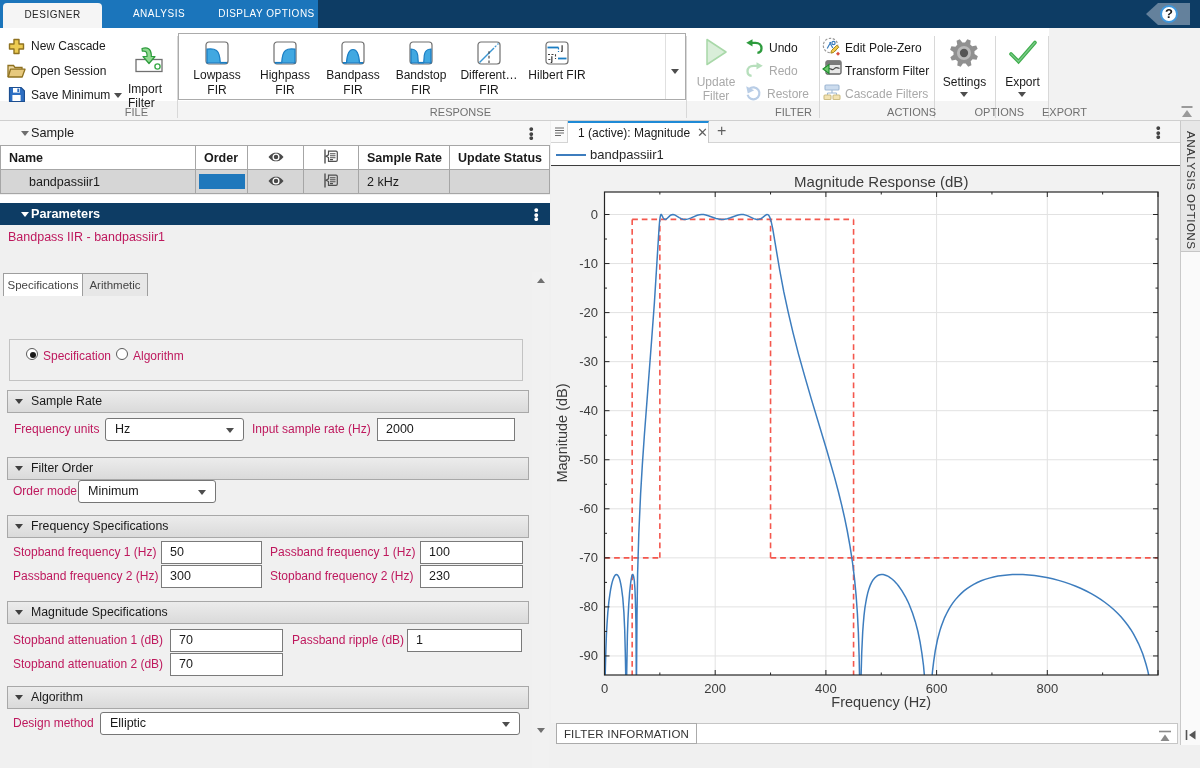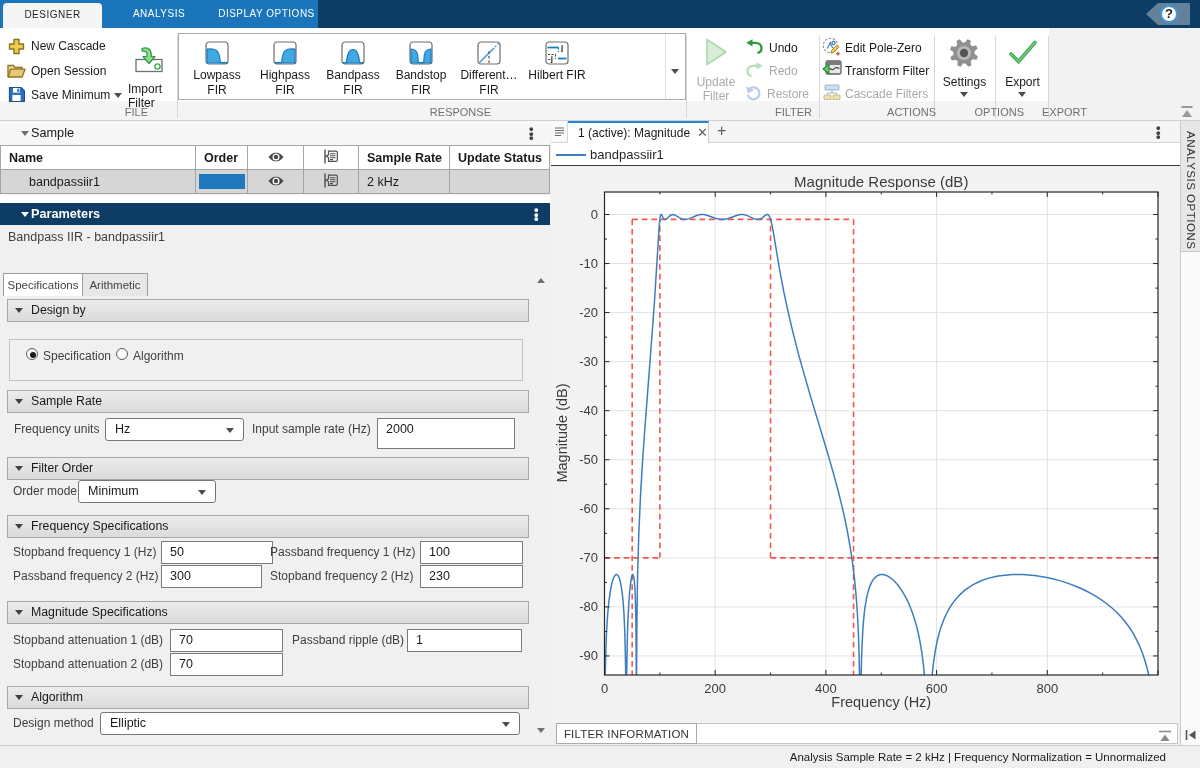--- a/index.html
+++ b/index.html
@@ -25,21 +25,21 @@
 #filtershdr{left:0;top:0;width:550px;height:24px;background:#f7f7f7}
 table#ftbl{border-collapse:collapse;position:absolute;left:0;top:24px;width:550px;table-layout:fixed}
 #ftbl td{border:1px solid #a6a6a6;font-size:12.5px;color:#1a1a1a;height:24px;padding:0 0 0 8px;overflow:hidden;background:#fff}
 #ftbl tr.hd td{font-weight:bold}
 #ftbl tr.dr td{background:#d6d6d6}
 #paramsbar{left:0;top:82px;width:550px;height:22px;background:#0d3c64;color:#fff;font-weight:bold;font-size:13px;line-height:22px}
 .secbar{left:7px;width:522px;height:23px;background:linear-gradient(#ececec,#dadada);border:1px solid #a8a8a8;font-size:12.3px;color:#1a1a1a;line-height:21px}
 .tri{display:inline-block;width:0;height:0;border-left:4.5px solid transparent;border-right:4.5px solid transparent;border-top:5.5px solid #404040;margin:0 8px 1px 7px;vertical-align:middle}
 .triw{border-top-color:#fff}
 .trig{border-top-color:#6e6e6e}
-.lbl{font-size:12px;color:#404040;white-space:nowrap}
+.lbl{font-size:12px;color:#be185d;white-space:nowrap}
 .field{border:1px solid #7a7a7a;background:#fff;font-size:12.5px;color:#1a1a1a;line-height:21px;padding-left:8px}
 .drop{border:1px solid #767676;border-radius:3px;background:#fff;font-size:12.5px;color:#1a1a1a;line-height:21px;padding-left:9px}
 .drop .car{position:absolute;right:9px;top:9px}
 .dots{width:3px;color:#444;font-size:13px;line-height:4.5px;letter-spacing:0;font-weight:bold}
 
 #rpanel{left:551px;top:121px;width:629px;height:624px}
 #dtabbar{left:0;top:0;width:629px;height:22px;background:#f5f5f5;border-bottom:1px solid #d4d4d4}
 #legend{left:0;top:22px;width:629px;height:23px;background:#fff;border-bottom:1px solid #3c3c3c}
 #infobar{left:0;top:602px;width:629px;height:22px;background:#f0f0f0}
 #sidebar{left:1180px;top:121px;width:20px;height:624px;background:#fafafa;border-left:1px solid #c9c9c9}
@@ -254,38 +254,37 @@
  <div id="paramsbar" class="abs">
         <div class="abs tri triw" style="left:14px;top:9px"></div>
         <div class="abs" style="left:31px;top:0;font-size:12.7px">Parameters</div>
         <div class="abs dots" style="left:534px;top:5px;color:#fff">•<br>•<br>•</div>
       </div>
  <div class="abs lbl" style="left:8px;top:109px;font-size:12.5px">Bandpass IIR - bandpassiir1</div>
 
  <div class="abs" style="left:3px;top:152px;width:80px;height:23px;background:#fff;border:1px solid #9e9e9e;border-bottom:none;font-size:11.5px;color:#444;text-align:center;line-height:22px">Specifications</div>
  <div class="abs" style="left:83px;top:152px;width:65px;height:23px;background:#e7e7e7;border:1px solid #9e9e9e;border-left:none;border-bottom:none;font-size:11.5px;color:#444;text-align:center;line-height:22px">Arithmetic</div>
 
- <div class="abs secbar" style="top:178px"><span class="tri"></span>Design by</div>
  <div class="abs" style="left:9px;top:218px;width:514px;height:42px;border:1px solid #c3c3c3"></div>
  <div class="abs" style="left:26px;top:227px;width:12px;height:12px;border:1px solid #5a5a5a;border-radius:50%;background:#fff"></div>
  <div class="abs" style="left:30px;top:231px;width:6px;height:6px;border-radius:50%;background:#1a1a1a"></div>
  <div class="abs lbl" style="left:43px;top:228px">Specification</div>
  <div class="abs" style="left:116px;top:227px;width:12px;height:12px;border:1px solid #5a5a5a;border-radius:50%;background:#fff"></div>
  <div class="abs lbl" style="left:133px;top:228px">Algorithm</div>
  <div class="abs secbar" style="top:269px"><span class="tri"></span>Sample Rate</div>
  <div class="abs lbl" style="left:14px;top:301px">Frequency units</div>
  <div class="abs drop" style="left:105px;top:297px;width:139px;height:23px">Hz<span class="car"></span></div>
  <div class="abs lbl" style="left:252px;top:301px">Input sample rate (Hz)</div>
- <div class="abs field" style="left:377px;top:297px;width:138px;height:31px">2000</div>
+ <div class="abs field" style="left:377px;top:297px;width:138px;height:23px">2000</div>
  <div class="abs secbar" style="top:336px"><span class="tri"></span>Filter Order</div>
  <div class="abs lbl" style="left:13px;top:363px">Order mode</div>
  <div class="abs drop" style="left:78px;top:359px;width:138px;height:23px">Minimum<span class="car"></span></div>
  <div class="abs secbar" style="top:394px"><span class="tri"></span>Frequency Specifications</div>
  <div class="abs lbl" style="left:13px;top:424px">Stopband frequency 1 (Hz)</div>
- <div class="abs field" style="left:161px;top:420px;width:112px;height:23px">50</div>
+ <div class="abs field" style="left:161px;top:420px;width:101px;height:23px">50</div>
  <div class="abs lbl" style="left:270px;top:424px">Passband frequency 1 (Hz)</div>
  <div class="abs field" style="left:420px;top:420px;width:103px;height:23px">100</div>
  <div class="abs lbl" style="left:13px;top:448px">Passband frequency 2 (Hz)</div>
  <div class="abs field" style="left:161px;top:444px;width:101px;height:23px">300</div>
  <div class="abs lbl" style="left:270px;top:448px">Stopband frequency 2 (Hz)</div>
  <div class="abs field" style="left:420px;top:444px;width:103px;height:23px">230</div>
  <div class="abs secbar" style="top:480px"><span class="tri"></span>Magnitude Specifications</div>
  <div class="abs lbl" style="left:13px;top:512px">Stopband attenuation 1 (dB)</div>
  <div class="abs field" style="left:170px;top:508px;width:113px;height:23px">70</div>
  <div class="abs lbl" style="left:292px;top:512px">Passband ripple (dB)</div>
@@ -355,15 +354,12 @@
  </div>
 </div>
 <div id="sidebar" class="abs">
  <div class="abs" style="left:0;top:0;width:20px;height:131px;background:#e7e7e7;border-bottom:1px solid #c6c6c6"></div>
  <div class="abs vtext" style="left:4px;top:10px">ANALYSIS OPTIONS</div>
  <div class="abs" style="left:4px;top:606px"><svg width="12" height="12" viewBox="0 0 12 12">
           <path d="M1.5 1 V11" stroke="#555" stroke-width="1.6"></path>
           <path d="M10.5 1.5 V10.5 L4 6 z" fill="#555"></path>
         </svg></div>
 </div>
-<div id="statusbar" class="abs">
-      <span style="position:absolute;right:34px">Analysis Sample Rate = 2 kHz | Frequency Normalization = Unnormalized</span>
-    </div>
 </div>
 </body></html>

